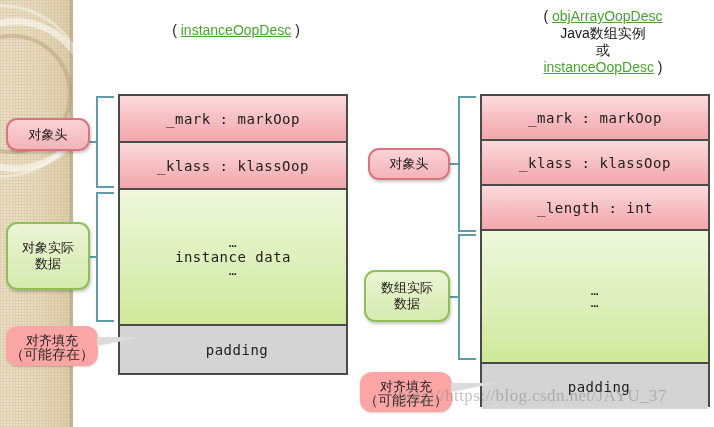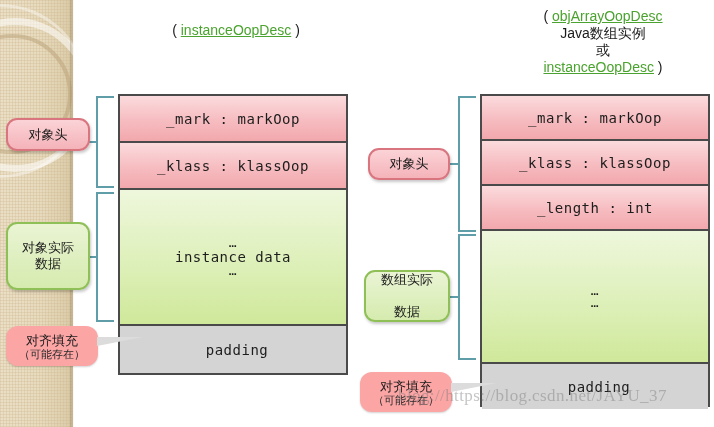--- a/index.html
+++ b/index.html
@@ -73,21 +73,21 @@
   }
   .callout-green{
     background:linear-gradient(180deg,#eaf4d4 0%,#d5ebae 100%);
     border:2px solid #8fbf57;
     box-shadow:1px 2px 3px rgba(0,0,0,.22);
   }
   .callout-gray{
     background:#fca5a5;border:none;border-radius:12px;
     box-shadow:0 1px 2px rgba(0,0,0,.18);
   }
-  .callout-gray .sub{font-size:11px;line-height:11px;color:#2a2a2a;}
+  .callout-gray .sub{font-size:14px;line-height:11px;color:#2a2a2a;}
   .gray-tail{
     position:absolute;width:0;height:0;
     border-top:9px solid #dcdcdc;
     border-right:46px solid transparent;
   }
 
   
   #watermark{
     position:absolute;left:398px;top:386px;width:316px;
     font-size:17px;color:rgba(125,125,125,.45);
@@ -166,21 +166,21 @@
 
 <div class="bracket" style="left:458px;top:96px;width:18px;height:136px;"></div>
 <div class="bracket-nub" style="left:449px;top:163px;"></div>
 <div class="bracket" style="left:458px;top:234px;width:18px;height:126px;"></div>
 <div class="bracket-nub" style="left:449px;top:296px;"></div>
 
 <div class="callout callout-pink" style="left:368px;top:148px;width:82px;height:32px;">
   <span>对象头</span>
 </div>
 
-<div class="callout callout-green" style="left:364px;top:270px;width:86px;height:52px;justify-content:space-between;">
+<div class="callout callout-green" style="left:364px;top:270px;width:86px;height:52px;">
   <span>数组实际</span>
   <span>数据</span>
 </div>
 
 <div class="callout callout-gray" style="left:360px;top:372px;width:92px;height:40px;">
   <span>对齐填充</span>
   <span class="sub">（可能存在）</span>
 </div>
 <div class="gray-tail" style="left:451px;top:383px;"></div>
 

